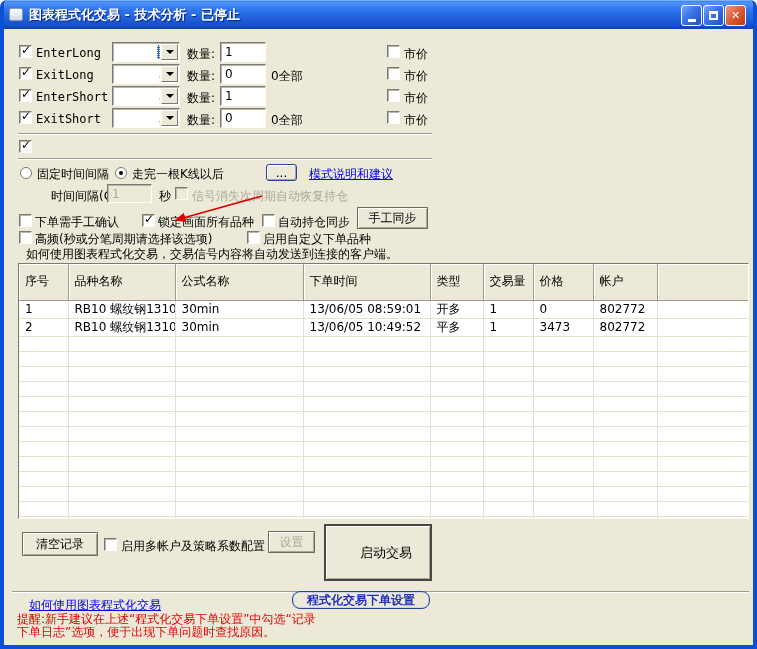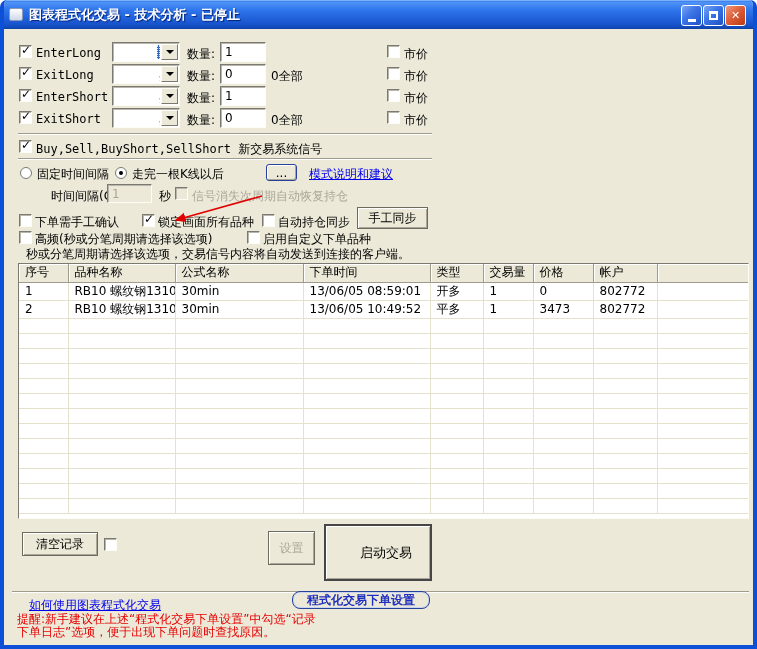--- a/index.html
+++ b/index.html
@@ -53,21 +53,21 @@
 
   .sep { position:absolute; height:2px; border-top:1px solid #9e9b8e; border-bottom:1px solid #fff; }
   a.link { color:#0000EE; text-decoration:underline; cursor:pointer; }
   .gray { color:#ACA899; }
   .red { color:#E60000; }
 
   
   .table-wrap { position:absolute; left:14px; top:263px; width:731px; height:256px; background:#fff;
                 border:1px solid; border-color:#7a7a72 #fdfdf6 #fdfdf6 #7a7a72; overflow:hidden; }
   table.sig { border-collapse:collapse; table-layout:fixed; width:729px; }
-  table.sig th { height:18px; background:#ECE9D8; font-weight:normal; text-align:left; padding:0 0 0 6px; font-size:12px;
+  table.sig th { height:36px; background:#ECE9D8; font-weight:normal; text-align:left; padding:0 0 0 6px; font-size:12px;
                  border-right:1px solid #9e9b8e; border-bottom:1px solid #9e9b8e;
                  box-shadow:inset 0 1px 0 #fff, inset 1px 0 0 #fff; white-space:nowrap; overflow:hidden; }
   table.sig td { height:15px; padding:0 0 0 6px; font-size:12px; border-right:1px solid #e4e1cc; border-bottom:1px solid #e4e1cc;
                  white-space:nowrap; overflow:hidden; }
   .arrow-svg { position:absolute; left:150px; top:190px; width:115px; height:40px; pointer-events:none; z-index:30; }
 </style>
 </head>
 <body>
 
 <div class="window">
@@ -138,21 +138,20 @@
   </div>
   <div class="abs" style="left:183px; top:112px;">数量:</div>
   <input class="tfield" style="left: 216px; top: 108px; width: 46px; height: 20px;" value="0">
   <div class="abs" style="left:267px; top:112px;">0全部</div>
   <div class="cb abs" style="left:383px; top:111px;"></div>
   <div class="abs" style="left:400px; top:112px;">市价</div>
 
   <div class="sep" style="left:14px; top:133px; width:414px;"></div>
 
   <div class="cb checked abs" style="left:15px; top:140px;"></div>
-  <div class="abs mono" style="left:32px; top:141px;">Buy,Sell,BuyShort,SellShort 新交易系统信号</div>
 
   <div class="sep" style="left:14px; top:158px; width:414px;"></div>
 
   <div class="radio abs" style="left:16px; top:167px;"></div>
   <div class="abs" style="left:33px; top:166px;">固定时间间隔</div>
   <div class="radio selected abs" style="left:111px; top:167px;"></div>
   <div class="abs" style="left:128px; top:166px;">走完一根K线以后</div>
   <div class="btn3d" style="left:262px; top:164px; width:31px; height:17px; border-radius:3px; border-color:#26429b;">...</div>
   <a class="link abs" style="left:305px; top:166px;">模式说明和建议</a>
 
@@ -168,21 +167,21 @@
   <div class="abs" style="left:154px; top:214px;">锁定画面所有品种</div>
   <div class="cb abs" style="left:258px; top:214px;"></div>
   <div class="abs" style="left:274px; top:214px;">自动持仓同步</div>
   <div class="btn3d" style="left:353px; top:207px; width:71px; height:22px;">手工同步</div>
 
   <div class="cb abs" style="left:15px; top:231px;"></div>
   <div class="abs" style="left:31px; top:231px;">高频(秒或分笔周期请选择该选项)</div>
   <div class="cb abs" style="left:243px; top:231px;"></div>
   <div class="abs" style="left:259px; top:231px;">启用自定义下单品种</div>
 
-  <div class="abs" style="left:22px; top:246px;">秒或分笔周期请选择该选项，交易信号内容将自动发送到连接的客户端。</div>
+  <div class="abs" style="left:22px; top:246px;">如何使用图表程式化交易，交易信号内容将自动发送到连接的客户端。</div>
 
   <svg class="arrow-svg" viewBox="0 0 115 40">
     <defs>
       <marker id="ah" markerWidth="8" markerHeight="8" refX="6" refY="3" orient="auto">
         <path d="M0,0 L7,3 L0,6 z" fill="#e00000"></path>
       </marker>
     </defs>
     <line x1="108" y1="6" x2="22" y2="30" stroke="#e00000" stroke-width="1.6" marker-end="url(#ah)"></line>
   </svg>
 
@@ -377,21 +376,22 @@
             <td>&nbsp;</td>
             <td>&nbsp;</td>
             <td>&nbsp;</td>
           </tr>
         </tbody>
     </table>
   </div>
 
   <div class="btn3d" style="left:18px; top:532px; width:76px; height:24px;">清空记录</div>
   <div class="cb abs" style="left:100px; top:538px;"></div>
-  <div class="btn3d disabled" style="left:264px; top:531px; width:47px; height:34px;">设置</div>
+  <div class="abs" style="left:117px; top:538px;">启用多帐户及策略系数配置</div>
+  <div class="btn3d disabled" style="left:264px; top:531px; width:47px; height:22px;">设置</div>
   <div class="btn3d btn-start" style="left:320px; top:524px; width:108px; height:57px;">启动交易</div>
 
   <div class="sep" style="left:8px; top:591px; width:737px;"></div>
 
   <a class="link abs" style="left:25px; top:597px;">如何使用图表程式化交易</a>
   <div class="btn3d btn-rounded" style="left:288px; top:591px; width:138px; height:18px;">程式化交易下单设置</div>
 
   <div class="abs red" style="left:13px; top:611px;">提醒:新手建议在上述“程式化交易下单设置”中勾选“记录</div>
   <div class="abs red" style="left:13px; top:624px;">下单日志”选项，便于出现下单问题时查找原因。</div>
 

